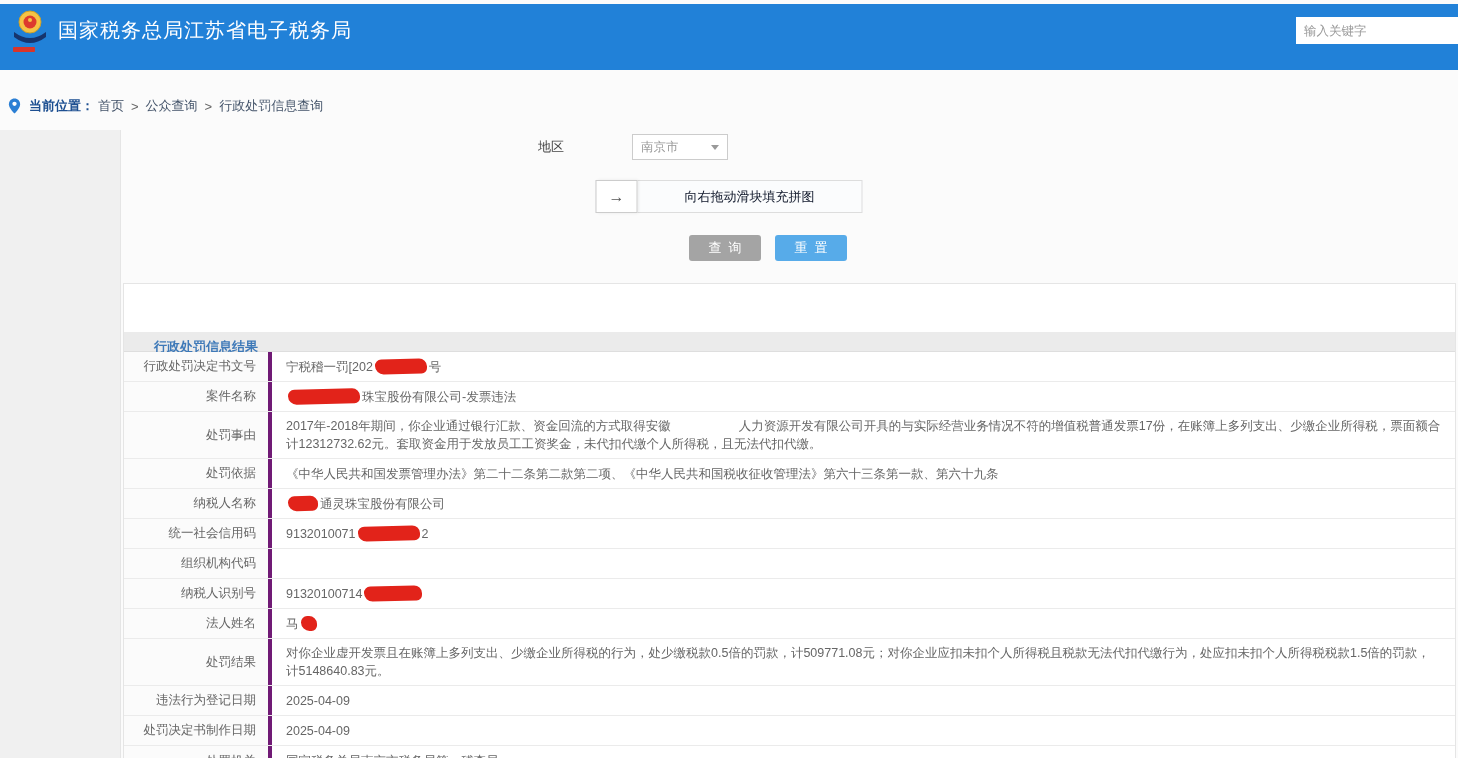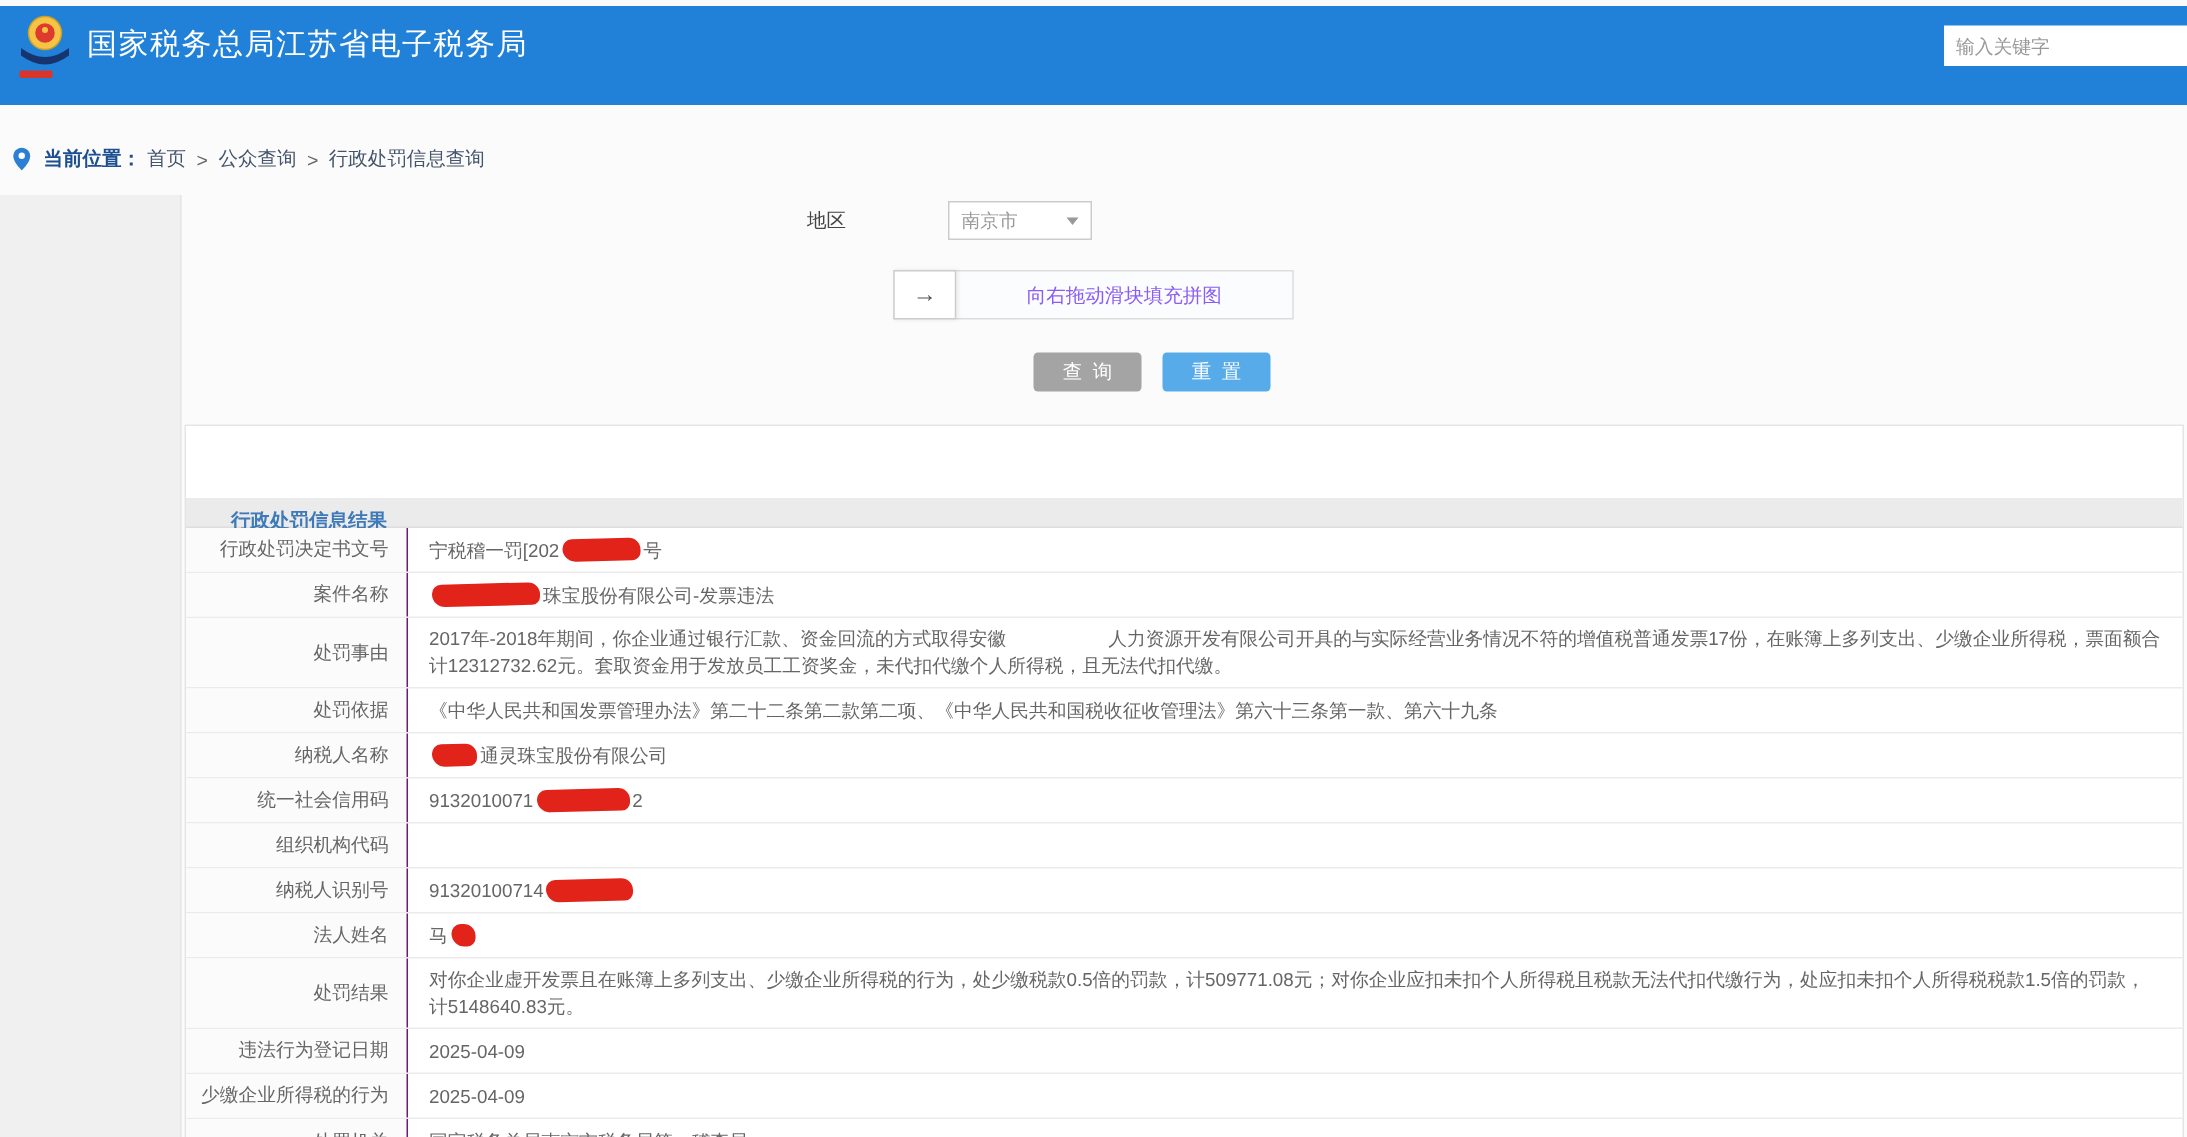--- a/index.html
+++ b/index.html
@@ -24,33 +24,33 @@
   .left-strip { position:absolute; top:130px; left:0; width:121px; height:628px; background:#f0f0f0; border-right:1px solid #e5e5e5; }
 
   
   .region-row { position:absolute; top:134px; left:0; width:100%; display:flex; justify-content:center; align-items:center; transform:translateX(-96px); }
   .region-label { font-size:13px; color:#444; margin-right:24px; }
   .region-select { width:96px; height:26px; border:1px solid #ccc; background:#fff; font-size:12.5px; color:#999; line-height:24px; padding-left:8px; position:relative; cursor:pointer;margin-left:44px; }
   .chevron { position:absolute; right:8px; top:10px; width:0; height:0; border-left:4px solid transparent; border-right:4px solid transparent; border-top:5px solid #999; }
 
   .slider-captcha { position:absolute; top:180px; left:50%; transform:translateX(-50%); width:267px; height:33px; background:#fbfcfd; border:1px solid #ddd; display:flex; }
   .slider-handle { width:42px; height:33px; margin:-1px 0 0 -1px; background:#fff; border:1px solid #ccc; box-shadow:1px 0 3px rgba(0,0,0,.08); display:flex; align-items:center; justify-content:center; font-size:16px; color:#555; cursor:grab; }
-  .slider-hint { flex:1; text-align:center; line-height:31px; font-size:13px; color:#8b5cf6; }
+  .slider-hint { flex:1; text-align:center; line-height:31px; font-size:13px; color:#0f172a; }
 
   .button-row { position:absolute; top:235px; left:0; width:100%; display:flex; justify-content:center; gap:14px; transform:translateX(39px); }
   .btn { width:72px; height:26px; border:none; border-radius:3px; color:#fff; font-size:13px; letter-spacing:7px; padding-left:7px; cursor:pointer; font-family:inherit; }
   .btn-query { background:#a4a4a4; }
   .btn-reset { background:#57abe9; }
 
   
   .result-table { position:absolute; top:283px; left:123px; width:1333px; border:1px solid #e5e5e5; background:#fff; font-size:12.5px; }
   .table-title { height:20px; line-height:29px; background:#ebebeb; color:#3e79b8; font-weight:bold; font-size:13px; padding-left:30px; border-bottom:1px solid #dedede;margin-top:48px; }
   .trow { display:flex; border-bottom:1px solid #ebebeb; min-height:30px; }
   .trow:last-child { border-bottom:none; }
-  .cell-label { width:148px; flex:0 0 148px; text-align:right; padding:0 12px 0 4px; color:#666; background:#fbfbfb; border-right:1px solid #701a75; display:flex; align-items:center; justify-content:flex-end; }
+  .cell-label { width:148px; flex:0 0 148px; text-align:right; padding:0 12px 0 4px; color:#666; background:#fbfbfb; border-right:4px solid #701a75; display:flex; align-items:center; justify-content:flex-end; }
   .cell-value { flex:1; padding:5px 14px; color:#666; display:flex; align-items:center; flex-wrap:wrap; line-height:18px; }
   .cell-value > div { width:100%; }
   .tall .cell-value { padding-top:5px; padding-bottom:5px; }
 
   
   .redact { display:inline-block; height:15px; background:#e2231a; border-radius:8px 10px 7px 11px; vertical-align:-3px; margin:0 2px; transform:rotate(-1.5deg); }
   .w16{width:16px}.w30{width:30px}.w52{width:52px}.w58{width:58px}.w62{width:62px}.w72{width:72px}
   .gap { display:inline-block; width:68px; }
 </style>
 </head>
@@ -194,21 +194,21 @@
     </div>
 
     <div class="trow">
       <div class="cell-label">违法行为登记日期</div>
       <div class="cell-value">
           <div><span>2025-04-09</span></div>
         </div>
     </div>
 
     <div class="trow">
-      <div class="cell-label">少缴企业所得税的行为</div>
+      <div class="cell-label">处罚决定书制作日期</div>
       <div class="cell-value">
           <div><span>2025-04-09</span></div>
         </div>
     </div>
 
     <div class="trow">
       <div class="cell-label">处罚机关</div>
       <div class="cell-value">
           <div><span>国家税务总局南京市税务局第一稽查局</span></div>
         </div>

